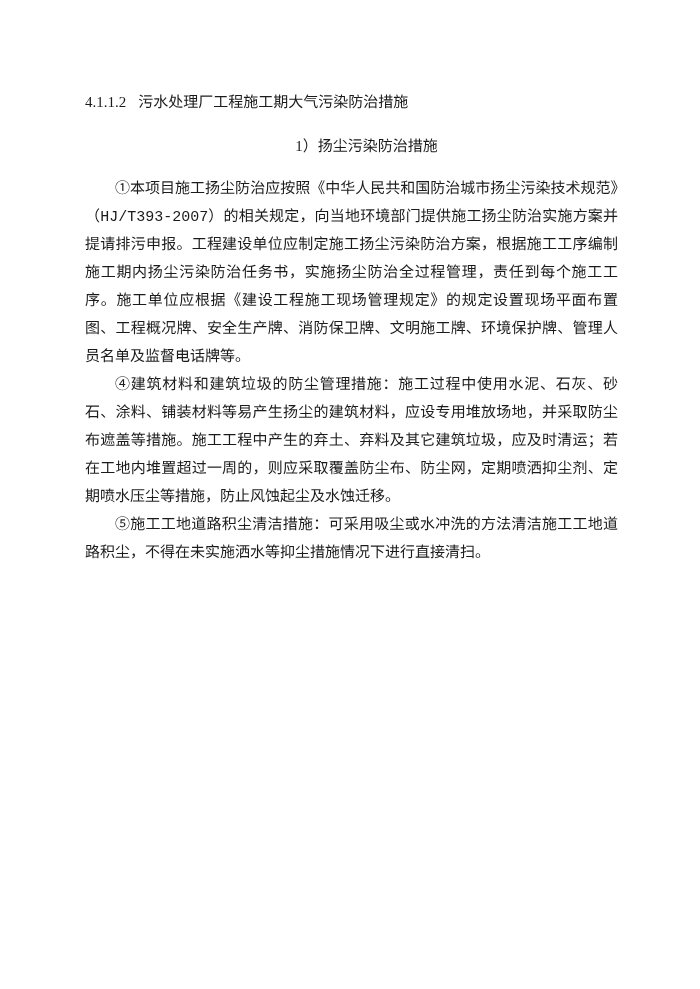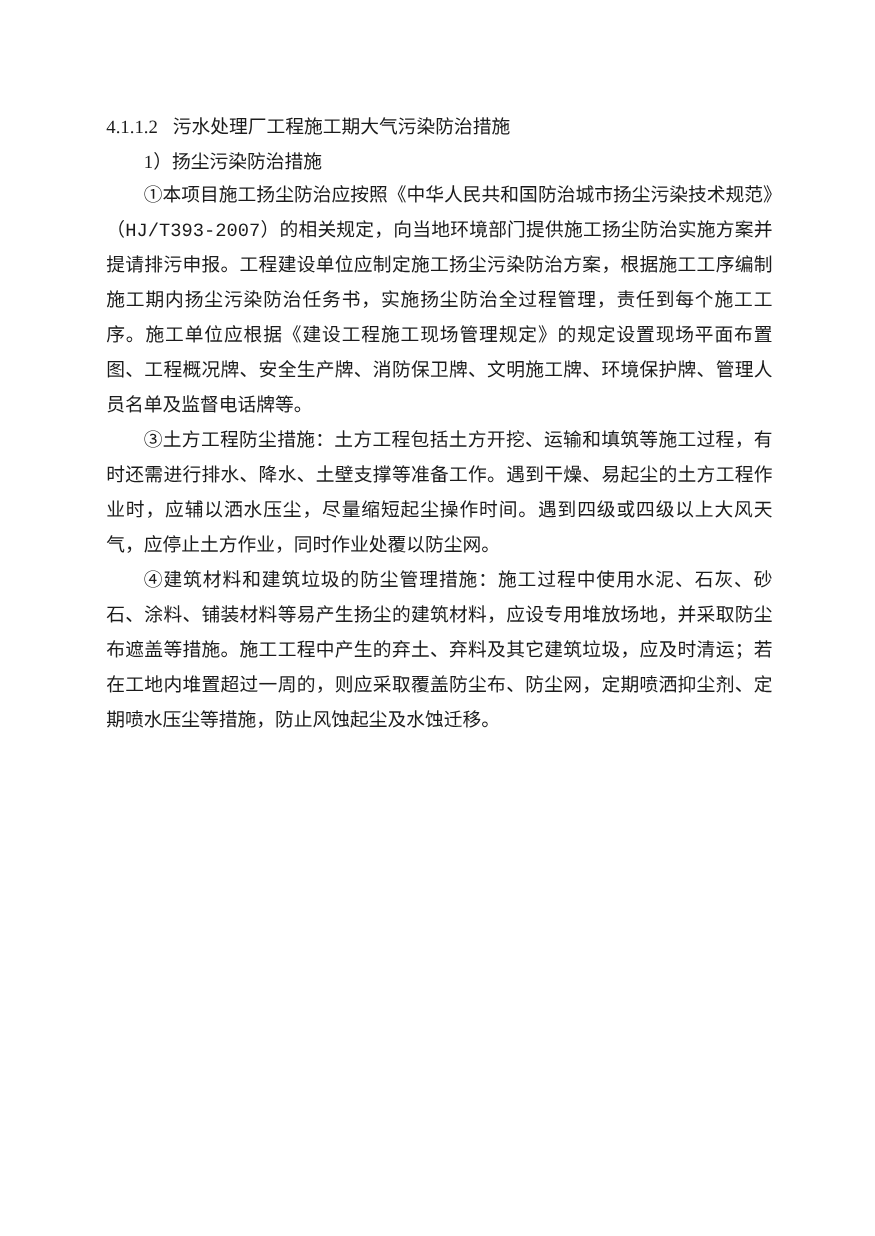--- a/index.html
+++ b/index.html
@@ -29,23 +29,23 @@
   .heading {
     margin: 0;
     font-size: 15px;
     font-weight: normal;
     text-align: left;
   }
   .heading .heading-number {
     margin-right: 12px;
   }
   .subheading {
-    margin: 0;
+    margin: 16px;
     text-indent: 2em;
-    text-align: left;
+    text-align: center;
   }
   p.body-para {
     margin: 0;
     text-indent: 2em;
     font-family: Liberation Mono, monospace;
   }
   .page-number {
     position: absolute;
     left: 0;
     right: 0;
@@ -63,19 +63,19 @@
 <div class="page">
   <div class="content">
 
     <h2 class="heading">
       <span class="heading-number">4.1.1.2</span><span>污水处理厂工程施工期大气污染防治措施</span>
     </h2>
 
     <div class="subheading">1）扬尘污染防治措施</div>
 
     <p class="body-para">①本项目施工扬尘防治应按照《中华人民共和国防治城市扬尘污染技术规范》（HJ/T393-2007）的相关规定，向当地环境部门提供施工扬尘防治实施方案并提请排污申报。工程建设单位应制定施工扬尘污染防治方案，根据施工工序编制施工期内扬尘污染防治任务书，实施扬尘防治全过程管理，责任到每个施工工序。施工单位应根据《建设工程施工现场管理规定》的规定设置现场平面布置图、工程概况牌、安全生产牌、消防保卫牌、文明施工牌、环境保护牌、管理人员名单及监督电话牌等。</p>
-    <p class="body-para">③土方工程防尘措施：土方工程包括土方开挖、运输和填筑等施工过程，有时还需进行排水、降水、土壁支撑等准备工作。遇到干燥、易起尘的土方工程作业时，应辅以洒水压尘，尽量缩短起尘操作时间。遇到四级或四级以上大风天气，应停止土方作业，同时作业处覆以防尘网。</p>
     <p class="body-para">④建筑材料和建筑垃圾的防尘管理措施：施工过程中使用水泥、石灰、砂石、涂料、铺装材料等易产生扬尘的建筑材料，应设专用堆放场地，并采取防尘布遮盖等措施。施工工程中产生的弃土、弃料及其它建筑垃圾，应及时清运；若在工地内堆置超过一周的，则应采取覆盖防尘布、防尘网，定期喷洒抑尘剂、定期喷水压尘等措施，防止风蚀起尘及水蚀迁移。</p>
+    <p class="body-para">⑤施工工地道路积尘清洁措施：可采用吸尘或水冲洗的方法清洁施工工地道路积尘，不得在未实施洒水等抑尘措施情况下进行直接清扫。</p>
 
   </div>
 
   <div class="page-number">59</div>
 </div>
 
 </body></html>

